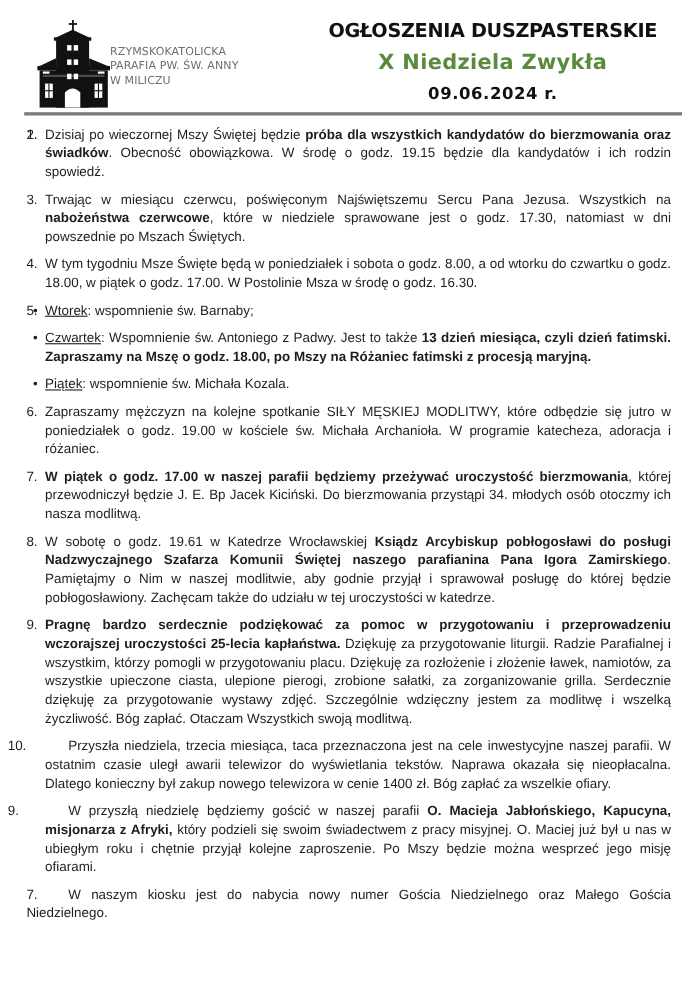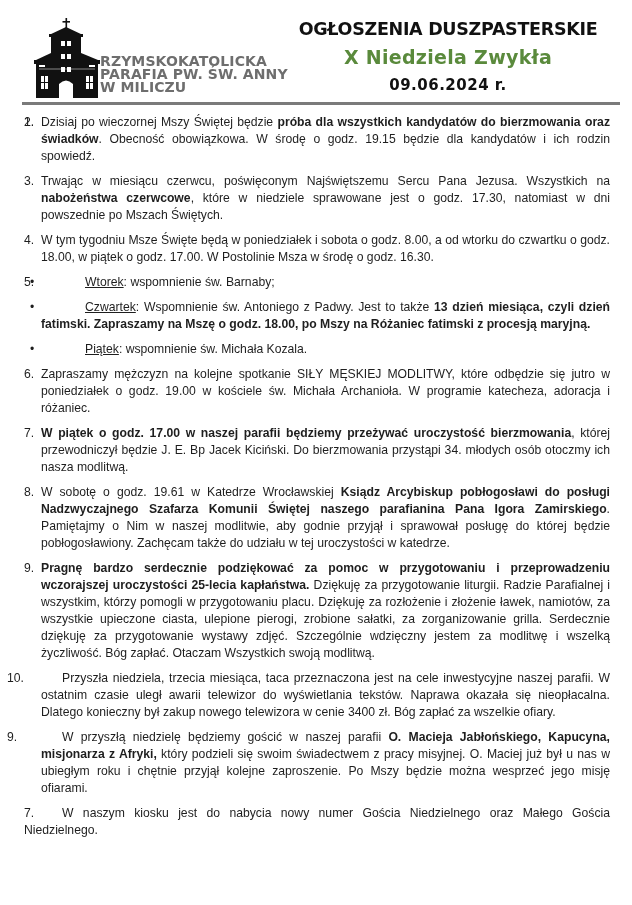--- a/index.html
+++ b/index.html
@@ -1,33 +1,33 @@
 <!DOCTYPE html>
 <html><head>
 <meta charset="utf-8">
 <style>
   html, body { margin: 0; padding: 0; background: #ffffff; }
   body { width: 632px; height: 905px; overflow: hidden; position: relative; font-family: "Liberation Sans", sans-serif; color: #1a1a1a; }
   .header { position: absolute; left: 0; top: 0; width: 632px; height: 104px; }
   .logo { position: absolute; left: 33px; top: 18px; width: 68px; height: 80px; }
-  .parish { position: absolute; left: 100px; top: 55px; font-family: "DejaVu Sans", sans-serif; font-weight: bold; font-size: 14px; line-height: 13px; color: #6e6e6e; letter-spacing: 0.1px; }
+  .parish { position: absolute; left: 100px; top: 41px; font-family: "DejaVu Sans", sans-serif; font-weight: normal; font-size: 10px; line-height: 13px; color: #6e6e6e; letter-spacing: 0.1px; }
   .parish div { white-space: nowrap; }
   .title-block { position: absolute; left: 262px; top: 16px; width: 372px; text-align: center; }
   .t1 { font-family: "DejaVu Sans", sans-serif; font-weight: bold; font-size: 17.5px; color: #111; letter-spacing: -0.3px; line-height: 26px; }
   .t2 { font-family: "DejaVu Sans", sans-serif; font-weight: bold; font-size: 19px; color: #5a8a3c; line-height: 26px; margin-top: 2px; letter-spacing: 0.3px; }
   .t3 { font-family: "DejaVu Sans", sans-serif; font-weight: bold; font-size: 15px; color: #111; line-height: 22px; margin-top: 4px; letter-spacing: 0.5px; }
   .divider { position: absolute; left: 22px; top: 102px; width: 598px; height: 3px; background: #7a7a7a; }
 
   .list { position: absolute; left: 0; top: 106px; width: 632px; font-family: "Liberation Sans", sans-serif; font-size: 12.2px; line-height: 17px; color: #1e1e1e; }
   .item { position: relative; padding-left: 41px; padding-right: 22px; margin-top: 8px; text-align: justify; }
   .item .num { position: absolute; left: 24px; top: 0; }
   .item b { font-weight: bold; }
   .sub { position: relative; padding-left: 41px; padding-right: 22px; margin-top: 8px; text-align: justify; }
   .sub .bullet { position: absolute; left: 30px; top: 0; }
-  .u { text-decoration: underline; margin-left: 44px; }
+  .u { text-decoration: underline; }
   .wide { padding-left: 24px; text-indent: 0; }
   .wide .lead { display: inline-block; width: 38px; }
   .wide.indent-rest { padding-left: 41px; text-indent: -17px; }
 </style>
 </head>
 <body>
 
 <div class="header">
   <svg class="logo" viewBox="0 0 68 80">
     <rect x="32.5" y="0" width="1.6" height="10" fill="#111"></rect>
@@ -110,21 +110,21 @@
   </div>
   <div class="item">
     <span class="num">8.</span>
     <span>W sobotę o godz. 19.61 w Katedrze Wrocławskiej </span><b>Ksiądz Arcybiskup pobłogosławi do posługi Nadzwyczajnego Szafarza Komunii Świętej naszego parafianina Pana Igora Zamirskiego</b><span>. Pamiętajmy o Nim w naszej modlitwie, aby godnie przyjął i sprawował posługę do której będzie pobłogosławiony. Zachęcam także do udziału w tej uroczystości w katedrze.</span>
   </div>
   <div class="item">
     <span class="num">9.</span>
     <b>Pragnę bardzo serdecznie podziękować za pomoc w przygotowaniu i przeprowadzeniu wczorajszej uroczystości 25-lecia kapłaństwa.</b><span> Dziękuję za przygotowanie liturgii. Radzie Parafialnej i wszystkim, którzy pomogli w przygotowaniu placu. Dziękuję za rozłożenie i złożenie ławek, namiotów, za wszystkie upieczone ciasta, ulepione pierogi, zrobione sałatki, za zorganizowanie grilla. Serdecznie dziękuję za przygotowanie wystawy zdjęć. Szczególnie wdzięczny jestem za modlitwę i wszelką życzliwość. Bóg zapłać. Otaczam Wszystkich swoją modlitwą.</span>
   </div>
   <div class="item wide indent-rest">
-    <span class="lead">10.</span><span>Przyszła niedziela, trzecia miesiąca, taca przeznaczona jest na cele inwestycyjne naszej parafii. W ostatnim czasie uległ awarii telewizor do wyświetlania tekstów. Naprawa okazała się nieopłacalna. Dlatego konieczny był zakup nowego telewizora w cenie 3400 zł. Bóg zapłać za wszelkie ofiary.</span>
+    <span class="lead">10.</span><span>Przyszła niedziela, trzecia miesiąca, taca przeznaczona jest na cele inwestycyjne naszej parafii. W ostatnim czasie uległ awarii telewizor do wyświetlania tekstów. Naprawa okazała się nieopłacalna. Dlatego konieczny był zakup nowego telewizora w cenie 1400 zł. Bóg zapłać za wszelkie ofiary.</span>
   </div>
   <div class="item wide indent-rest">
     <span class="lead">9.</span><span>W przyszłą niedzielę będziemy gościć w naszej parafii </span><b>O. Macieja Jabłońskiego, Kapucyna, misjonarza z Afryki,</b><span> który podzieli się swoim świadectwem z pracy misyjnej. O. Maciej już był u nas w ubiegłym roku i chętnie przyjął kolejne zaproszenie. Po Mszy będzie można wesprzeć jego misję ofiarami.</span>
   </div>
   <div class="item wide">
     <span class="lead">7.</span><span>W naszym kiosku jest do nabycia nowy numer Gościa Niedzielnego oraz Małego Gościa Niedzielnego.</span>
   </div>
 </div>
 
 </body></html>

